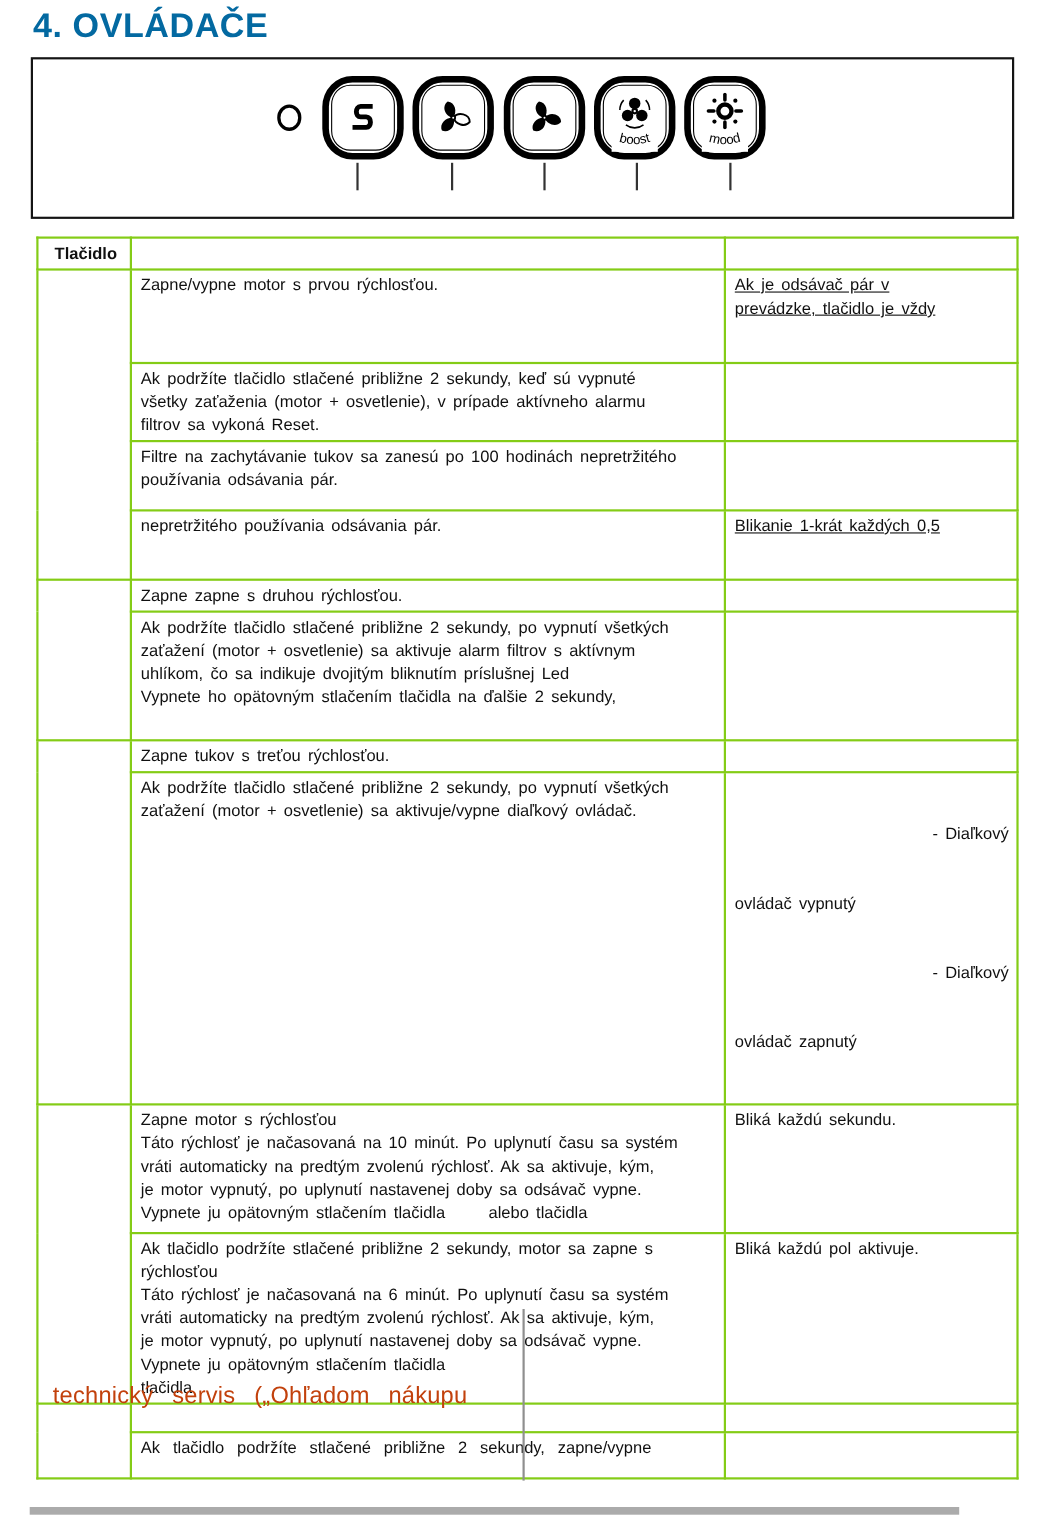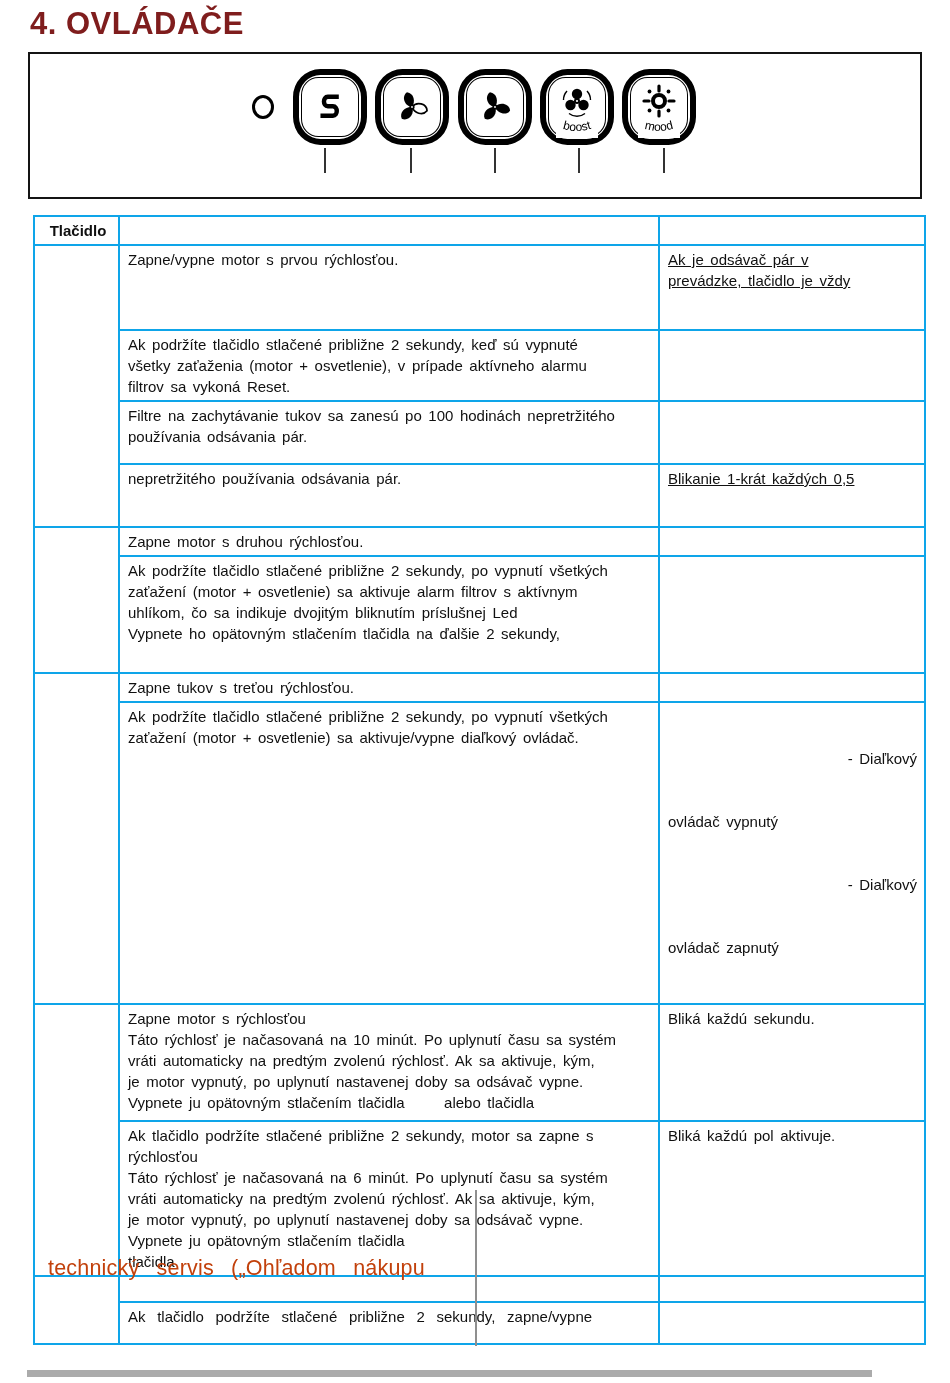--- a/index.html
+++ b/index.html
@@ -1,37 +1,37 @@
 <!DOCTYPE html>
 <html><head>
 <meta charset="utf-8">
 <style>
   html,body{margin:0;padding:0;background:#fff;}
   .page{position:relative;width:950px;height:1383px;background:#ffffff;overflow:hidden;
         font-family:"Liberation Sans", sans-serif;color:#111;}
 
   .title{position:absolute;left:30px;top:6px;font-size:31px;font-weight:bold;
-         letter-spacing:.5px;color:#7f1d1d;}
+         letter-spacing:.5px;color:#0369a1;}
 
   
   .panel{position:absolute;left:28px;top:52px;width:890px;height:143px;
          border:2px solid #141414;background:#fff;}
   .led{position:absolute;left:222px;top:41px;width:16px;height:18px;
        border:3.5px solid #000;border-radius:50%;background:#fff;}
   .btn{position:absolute;top:15px;width:74px;height:76px;box-sizing:border-box;
        border:6px solid #000;border-radius:37%;background:#fff;}
   .btn-inner{position:absolute;inset:2px;border:1.8px solid #000;border-radius:30%;
              display:flex;align-items:center;justify-content:center;background:#fff;}
   .btn-label-svg{position:absolute;left:50%;transform:translateX(-50%);bottom:-4px;}
   .tick{position:absolute;top:94px;width:1.5px;height:25px;background:#333;}
 
   
   table.ctl{position:absolute;left:33px;top:215px;width:891px;
             border-collapse:collapse;table-layout:fixed;}
-  table.ctl td{border:2px solid #0ea5e9;vertical-align:top;
+  table.ctl td{border:2px solid #84cc16;vertical-align:top;
                font-size:15px;line-height:21px;padding:3px 5px 3px 8px;color:#101010;}
   td.hdr{font-weight:bold;text-align:center;font-size:15.5px;padding:2px;vertical-align:middle;}
   td.action{white-space:pre-wrap;word-spacing:2.4px;}
   td.ledcell{white-space:pre-wrap;word-spacing:2.4px;padding-left:7px;}
   td.vb{vertical-align:bottom;}
   td.vm{vertical-align:middle;text-decoration:underline;}
   td.wide{word-spacing:7.5px;}
   .ln-r{text-align:right;padding-right:2px;}
   .ln-l{text-align:left;}
 
@@ -184,21 +184,21 @@
 používania odsávania pár.</td>
       <td class="ledcell"></td>
     </tr>
     <tr style="height:63px">
       <td class="action vb">nepretržitého používania odsávania pár.</td>
       <td class="ledcell vm">Blikanie 1-krát každých 0,5</td>
     </tr>
 
     <tr style="height:25px">
       <td rowspan="2"></td>
-      <td class="action">Zapne motor s druhou rýchlosťou.</td>
+      <td class="action">Zapne zapne s druhou rýchlosťou.</td>
       <td class="ledcell"></td>
     </tr>
     <tr style="height:117px">
       <td class="action">Ak podržíte tlačidlo stlačené približne 2 sekundy, po vypnutí všetkých
 zaťažení (motor + osvetlenie) sa aktivuje alarm filtrov s aktívnym
 uhlíkom, čo sa indikuje dvojitým bliknutím príslušnej Led
 Vypnete ho opätovným stlačením tlačidla na ďalšie 2 sekundy,</td>
       <td class="ledcell"></td>
     </tr>
 

